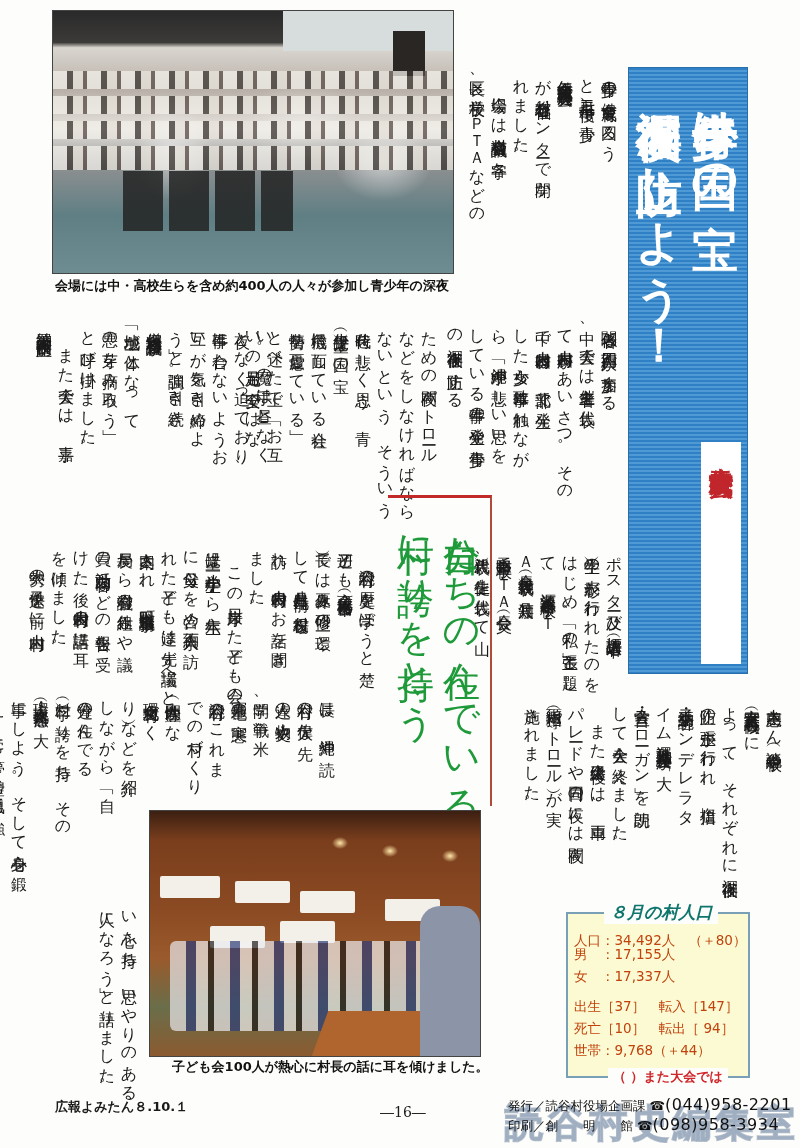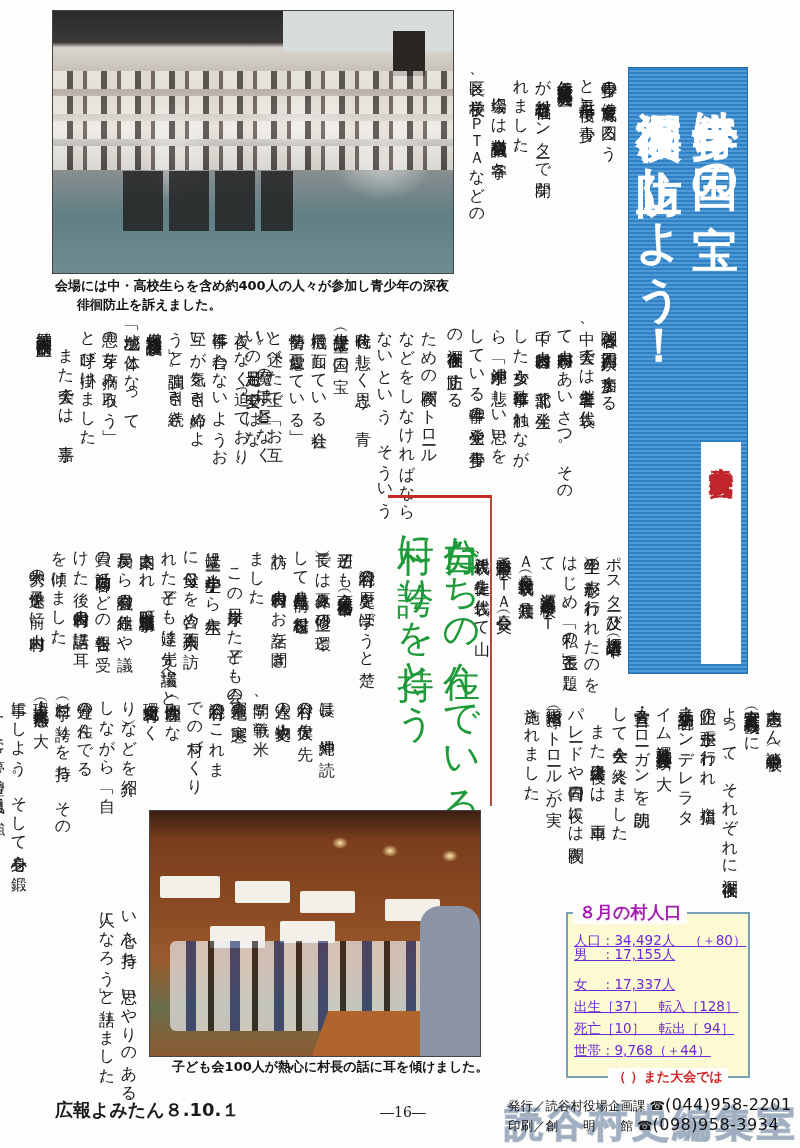--- a/index.html
+++ b/index.html
@@ -88,34 +88,34 @@
     color: #1f9a3a; font-size: 37px; line-height: 42px; white-space: nowrap;
   }
 
   
   .popbox {
     position: absolute; left: 566px; top: 912px; width: 180px; height: 162px;
     background: #fbfad2; border: 2px solid #7aa0b8;
     font-family: "DejaVu Sans", "Liberation Sans", sans-serif;
   }
   .popbox .ptitle {
-    position: absolute; left: 5px; top: -13px; background: #fdfdfb;
-    padding: 0 6px; color: #a21caf; font-weight: bold; font-size: 17px;
+    position: absolute; left: 36px; top: -13px; background: #fdfdfb;
+    padding: 0 6px; color: #0f766e; font-weight: bold; font-size: 17px; font-style: italic;
   }
   .popbox .pline {
-    position: absolute; left: 6px; font-size: 13.5px; color: #6d28d9; white-space: pre; text-decoration: underline;
+    position: absolute; left: 6px; font-size: 13.5px; color: #c2410c; white-space: pre;
   }
   .popbox .pnote {
     position: absolute; left: 40px; bottom: -10px; background: #fdfdfb;
     padding: 0 5px; color: #d0262a; font-weight: bold; font-size: 13px;
   }
 
   .footer-left {
     position: absolute; left: 55px; top: 1098px;
-    font-family: "DejaVu Sans", "Liberation Sans", sans-serif; font-size: 18px; font-weight: bold;
+    font-family: "DejaVu Sans", "Liberation Sans", sans-serif; font-size: 13px; font-weight: bold;
   }
   .pageno { position: absolute; left: 380px; top: 1104px; font-size: 14px; }
   .pub {
     position: absolute; left: 500px; font-family: "DejaVu Sans", "Liberation Sans", sans-serif;
     font-size: 12.5px; white-space: pre; color: #111;
   }
   .pub .tel { font-size: 16px; letter-spacing: 0.5px; }
   .watermark {
     position: absolute; left: 505px; top: 1098px;
     font-family: "DejaVu Sans", "Liberation Sans", sans-serif;
@@ -131,21 +131,20 @@
   <div class="wall"></div>
   <div class="door"></div>
   <div class="row" style="top:60px;"></div>
   <div class="row" style="top:85px;"></div>
   <div class="row" style="top:110px;"></div>
   <div class="row" style="top:135px; height:24px;"></div>
   <div class="chairs"></div>
 </div>
 <div class="caption" style="left:55px; top:276px; width:400px;">
   <div>会場には中・高校生らを含め約400人の人々が参加し青少年の深夜</div>
-  <div style="padding-left:22px;">徘徊防止を訴えました。</div>
 </div>
 
 <div class="banner">
   <div class="banner-col" style="left:62px; top:8px;">青少年は国の宝</div>
   <div class="banner-col" style="left:6px; top:8px;">深夜徘徊を防止しよう！</div>
   <div class="banner-sub">
     <span>青少年育成村民大会</span>
   </div>
 </div>
 
@@ -254,22 +253,22 @@
   <div class="kids"></div>
   <div class="podium"></div>
   <div class="man"></div>
 </div>
 <div class="caption" style="left:172px; top:1057px;">子ども会100人が熱心に村長の話に耳を傾けました。</div>
 
 <div class="popbox">
   <div class="ptitle">８月の村人口</div>
   <div class="pline" style="top:18px;">人口：34,492人　（＋80）</div>
   <div class="pline" style="top:32px;">男　：17,155人</div>
-  <div class="pline" style="top:62px;">女　：17,337人</div>
-  <div class="pline" style="top:84px;">出生［37］　転入［128］</div>
+  <div class="pline" style="top:54px;">女　：17,337人</div>
+  <div class="pline" style="top:84px;">出生［37］　転入［147］</div>
   <div class="pline" style="top:106px;">死亡［10］　転出［ 94］</div>
   <div class="pline" style="top:128px;">世帯：9,768（＋44）</div>
   <div class="pnote">（ ）また大会では</div>
 </div>
 
 <div class="footer-left">広報よみたん８.10.１</div>
 <div class="pageno">―16―</div>
 <div class="watermark">読谷村史編集室</div>
 <div class="pub" style="top:1080px;">
   <span>発行／読谷村役場企画課 ☎</span><span class="tel">(044)958-2201</span>

